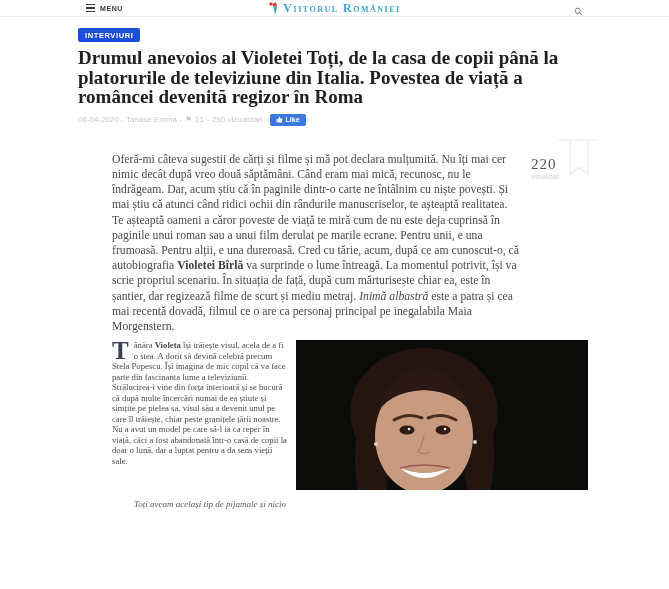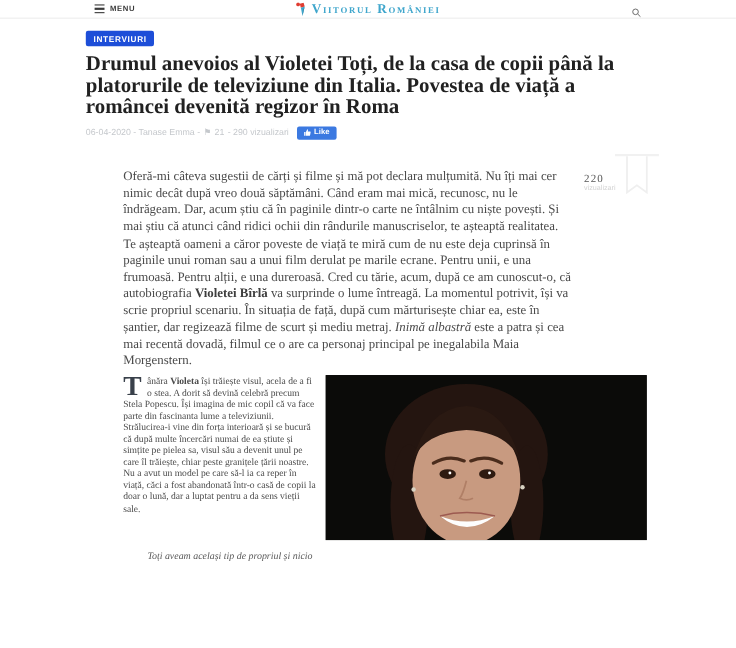--- a/index.html
+++ b/index.html
@@ -36,21 +36,21 @@
              background:#3b79e1; color:#fff; border:none; border-radius:2px;
              font:bold 7px "Liberation Sans", sans-serif; padding:2.5px 6px;
              cursor:pointer; }
 
   
   .row1 { display:flex; margin-top:26px; }
   .lead-par { width:408px; margin-left:34px; font-size:11.7px; line-height:15.2px;
               color:#4a4a4a; }
   .lead-par strong { color:#3e3e3e;text-align:right; }
   .views-widget { position:relative; width:78px; margin-left:3px; padding:4px 0 0 8px; }
-  .views-count { font-size:10px; color:#555; letter-spacing:1px; }
+  .views-count { font-size:15px; color:#555; letter-spacing:1px; }
   .views-label { font:6.5px "Liberation Sans", sans-serif; color:#d2d2d2; }
   .ribbon-wrap { position:absolute; left:36px; top:-13px; }
 
   
   .row2 { display:flex; margin-top:6px; }
   .col-text { width:184px; margin-left:34px; font-size:8.7px; line-height:10.5px;
               color:#4a4a4a; padding-right:6px; }
   .dropcap { float:left; font-size:25px; line-height:20px; padding:1px 5px 0 0;
              font-weight:bold; color:#39404a; }
   .photo { width:292px; height:150px; overflow:hidden; background:#0b0b09; }
@@ -144,14 +144,14 @@
         <circle cx="149" cy="89" r="1.3" fill="#fff"></circle>
         <path d="M128 96 Q125 108 122 112 Q128 115 134 112" stroke="#b07f66" stroke-width="1.6" fill="none"></path>
         <path d="M104 128 Q128 148 154 128 Q128 138 104 128 Z" fill="#fdfdfd"></path>
         <path d="M104 128 Q128 122 154 128" stroke="#9c5a50" stroke-width="1.4" fill="none"></path>
         <circle cx="80" cy="104" r="2" fill="#d8d2c2"></circle>
         <circle cx="179" cy="102" r="2" fill="#d8d2c2"></circle>
       </svg>
     </figure>
   </div>
 
-  <blockquote class="quote">Toți aveam același tip de propriul și nicio</blockquote>
+  <blockquote class="quote">Toți aveam același tip de pijamale și nicio</blockquote>
 </main>
 
 </body></html>

